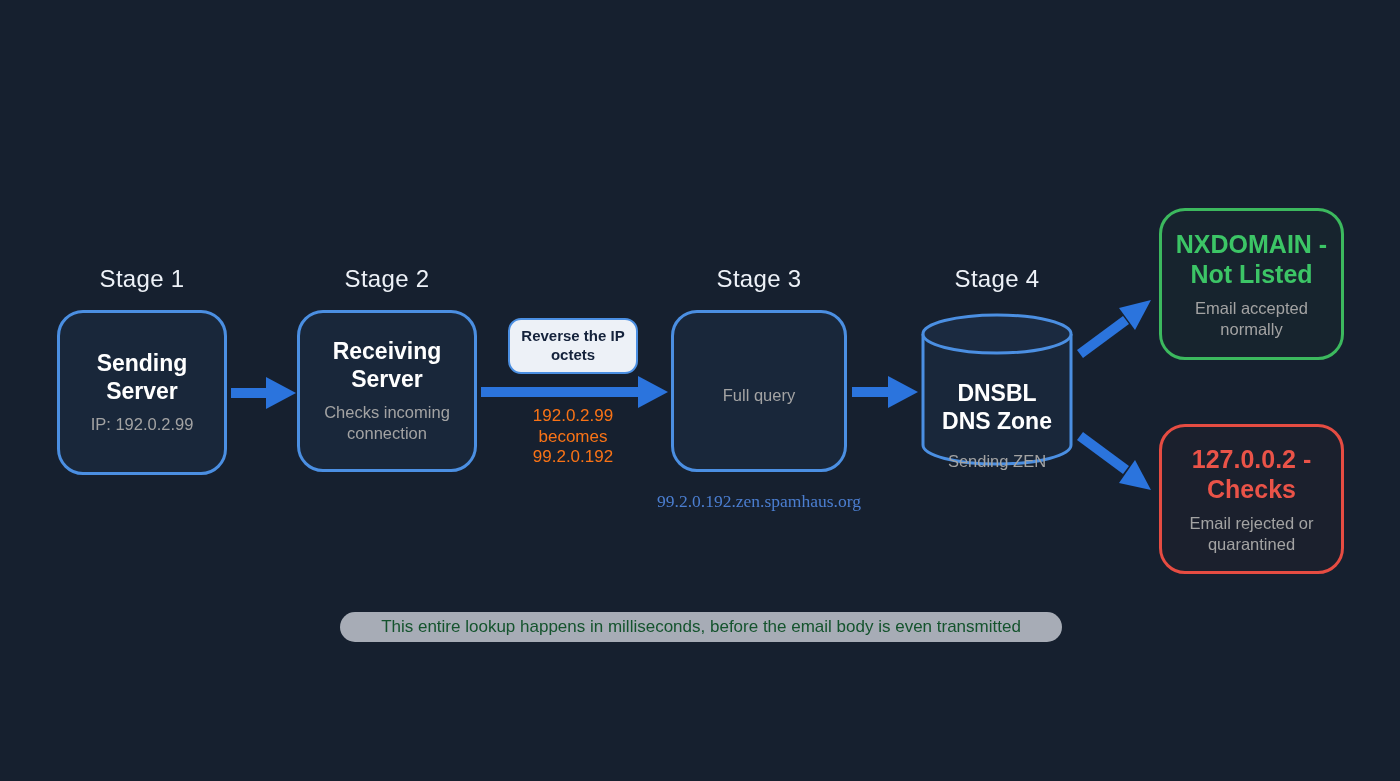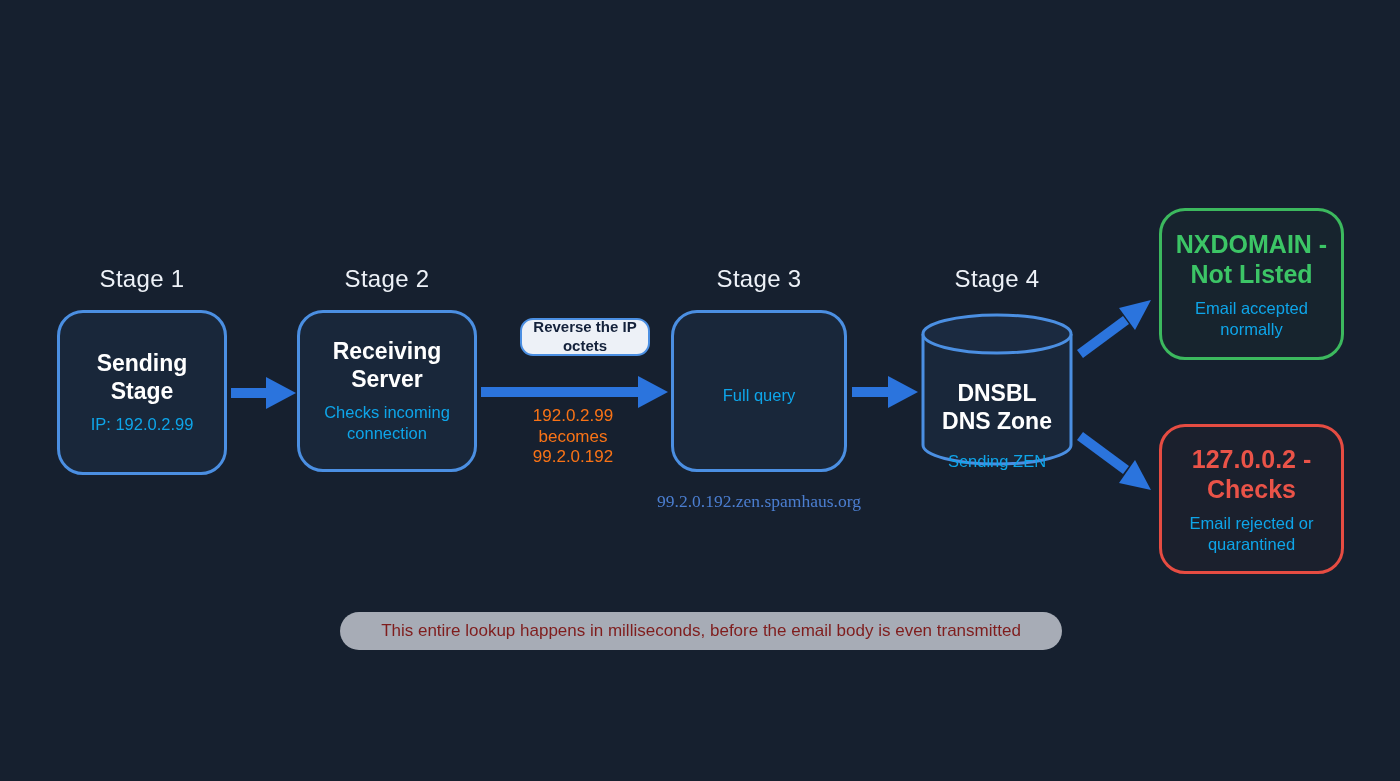--- a/index.html
+++ b/index.html
@@ -41,33 +41,33 @@
     box-sizing:border-box;
     padding:10px 12px;
   }
   .node-title{
     color:#ffffff;
     font-size:23px;
     font-weight:bold;
     line-height:1.2;
   }
   .node-sub{
-    color:#0ea5e9;
+    color:#a3a3a3;
     font-size:16.5px;
     line-height:1.25;
     margin-top:9px;
   }
   .node.green{border-color:#3cb95e;background:rgba(30,55,45,0.18);}
   .node.green .node-title{color:#3cc566;font-size:25px;}
   .node.red{border-color:#e64c42;background:rgba(60,32,36,0.15);}
   .node.red .node-title{color:#ea5348;font-size:25px;}
   .badge{
     position:absolute;
-    left:520px; top:318px;
-    width:130px; height:38px;
+    left:508px; top:318px;
+    width:130px; height:56px;
     background:#edf1f7;
     border:2px solid #4b8fe2;
     border-radius:13px;
     color:#14223b;
     font-size:15px;
     font-weight:bold;
     line-height:1.25;
     display:flex;
     align-items:center;
     justify-content:center;
@@ -101,24 +101,24 @@
     left:589px; top:491px;
     width:340px;
     text-align:center;
     color:#4b7ed0;
     font-size:17.5px;
     font-family:Liberation Serif, serif;
   }
   .footer-pill{
     position:absolute;
     left:340px; top:612px;
-    width:722px; height:38px;
+    width:722px; height:30px;
     background:#a7acb6;
     border-radius:19px;
-    color:#7f1d1d;
+    color:#14532d;
     font-size:17px;
     display:flex;
     align-items:center;
     justify-content:center;
     text-align:center;
   }
   
   .w130{max-width:130px;}
   .w150{max-width:150px;}
   .w160{max-width:160px;}
@@ -148,21 +148,21 @@
       <polygon points="1151,490 1119,483 1135,460" stroke="none"></polygon>
     </g>
   </svg>
 
   <div class="stage-label" style="left:57px;top:265px;width:170px">Stage 1</div>
   <div class="stage-label" style="left:297px;top:265px;width:180px">Stage 2</div>
   <div class="stage-label" style="left:671px;top:265px;width:176px">Stage 3</div>
   <div class="stage-label" style="left:920px;top:265px;width:154px">Stage 4</div>
 
   <div class="node" style="left:57px;top:310px;width:170px;height:165px">
-    <div class="node-title w130">Sending Stage</div>
+    <div class="node-title w130">Sending Server</div>
     <div class="node-sub">IP: 192.0.2.99</div>
   </div>
 
   <div class="node" style="left:297px;top:310px;width:180px;height:162px">
     <div class="node-title w145">Receiving Server</div>
     <div class="node-sub w160">Checks incoming connection</div>
   </div>
 
   <div class="badge">Reverse the IP octets</div>
   <div class="transform-detail">192.0.2.99 becomes 99.2.0.192</div>

